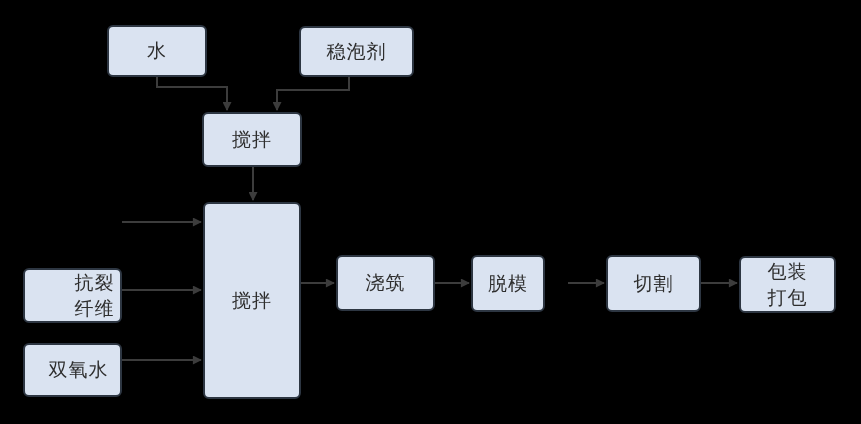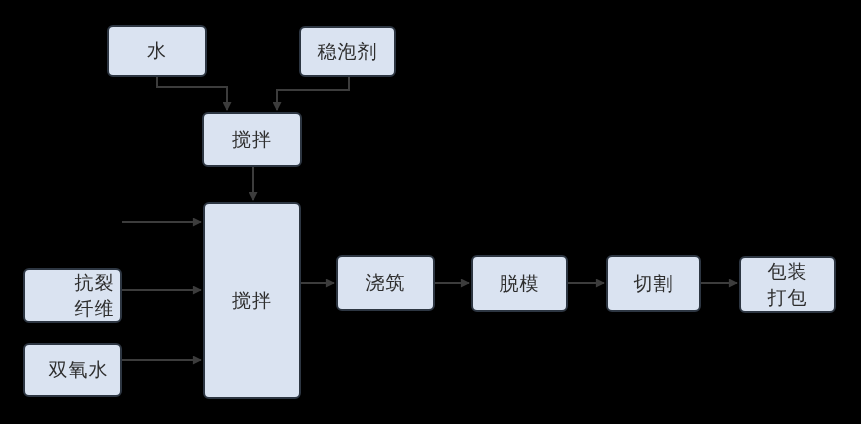--- a/index.html
+++ b/index.html
@@ -26,28 +26,28 @@
     justify-content: center;
     text-align: center;
     color: #2e2e2e;
     font-size: 19px;
     line-height: 1.32;
     white-space: pre-line;
     letter-spacing: 1px;
   }
   
   .n-water      { left:107px; top:25px;  width:100px; height:52px; }
-  .n-stabilizer { left:299px; top:26px;  width:97px;  height:51px;text-align:center; }
+  .n-stabilizer { left:299px; top:26px;  width:115px;  height:51px;text-align:center; }
   .n-premix     { left:202px; top:112px; width:100px; height:55px; }
   .n-mix        { left:203px; top:202px; width:98px;  height:197px; }
   .n-cement     { left:21px;  top:196px; width:101px; height:53px; }
   .n-fiber      { left:23px;  top:268px; width:99px;  height:55px;padding-left:44px; }
   .n-peroxide   { left:23px;  top:343px; width:99px;  height:54px;padding-left:12px; }
   .n-pour       { left:336px; top:255px; width:99px;  height:56px; }
-  .n-demold     { left:471px; top:255px; width:97px;  height:57px;font-family:Liberation Serif, serif; }
+  .n-demold     { left:471px; top:255px; width:74px;  height:57px;font-family:Liberation Serif, serif; }
   .n-cut        { left:606px; top:255px; width:95px;  height:57px; }
   .n-pack       { left:739px; top:256px; width:97px;  height:57px; }
 
   #edge-layer {
     position: absolute;
     left: 0; top: 0;
     width: 861px;
     height: 424px;
     pointer-events: none;
   }

